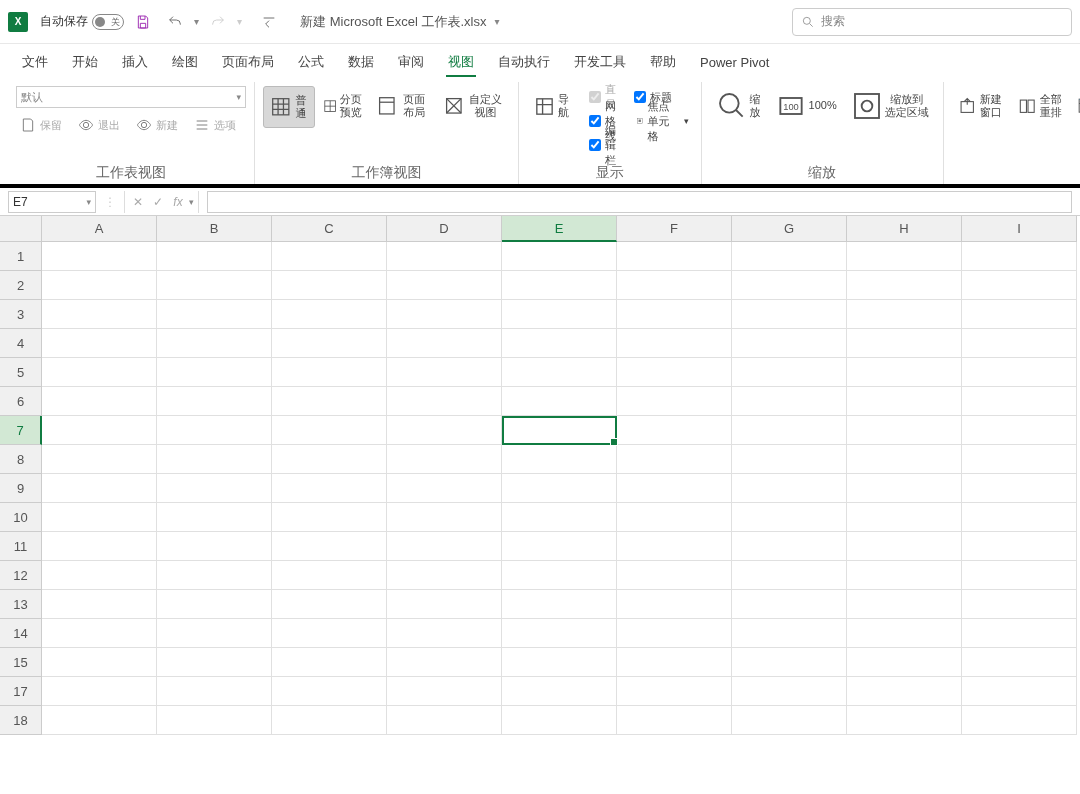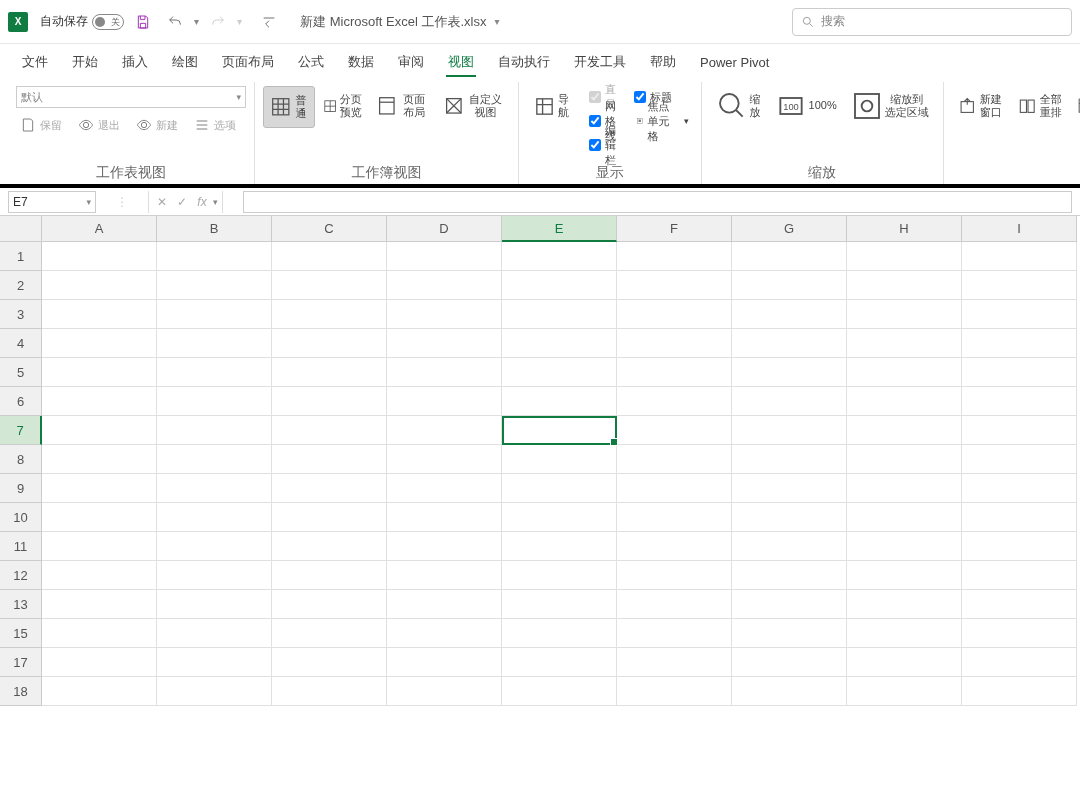--- a/index.html
+++ b/index.html
@@ -38,21 +38,21 @@
 .small-btn.disabled { color: #aaa; cursor: default; }
 .small-btn .ic { width: 16px; height: 16px; display: flex; align-items: center; justify-content: center; color: #777; }
 
 .check-item { display: flex; align-items: center; gap: 4px; font-size: 11px; color: #444; height: 22px; padding: 0 2px; }
 .check-item input { width: 12px; height: 12px; }
 .check-item.disabled { color: #aaa; }
 
 .combo { width: 230px; height: 22px; border: 1px solid #ccc; display: flex; align-items: center; padding: 0 4px; color: #888; background: #fff; font-size: 11px; justify-content: space-between; }
 
 
-.formula-bar { height: 28px; display: flex; align-items: center; border-bottom: 1px solid #d0d0d0; background: #fff; padding: 2px 8px; gap: 20px; }
+.formula-bar { height: 28px; display: flex; align-items: center; border-bottom: 1px solid #d0d0d0; background: #fff; padding: 2px 8px; gap: 8px; }
 .name-box { width: 88px; height: 22px; border: 1px solid #ccc; display: flex; align-items: center; justify-content: space-between; padding: 0 4px; background: #fff; }
 .fb-btns { display: flex; align-items: center; gap: 2px; border-left: 1px solid #ddd; border-right: 1px solid #ddd; padding: 0 4px; height: 22px; }
 .fb-btn { width: 18px; height: 18px; display: flex; align-items: center; justify-content: center; color: #aaa; cursor: pointer; font-size: 12px; }
 .formula-input { flex: 1; height: 22px; border: 1px solid #ccc; background: #fff; }
 
 
 .grid-area { position: absolute; top: 216px; left: 0; right: 0; bottom: 0; background: #fff; overflow: hidden; }
 .col-headers { display: flex; height: 26px; }
 .corner { width: 42px; height: 26px; background: #f0f0f0; border-right: 1px solid #ccc; border-bottom: 1px solid #ccc; }
 .colh { width: 115px; height: 26px; background: #f0f0f0; border-right: 1px solid #ccc; border-bottom: 1px solid #ccc; display: flex; align-items: center; justify-content: center; color: #555; font-size: 13px; }
@@ -518,20 +518,32 @@
         <div class="cell"></div>
         <div class="cell"></div>
         <div class="cell"></div>
         <div class="cell"></div>
         <div class="cell"></div>
         <div class="cell"></div>
         <div class="cell"></div>
         <div class="cell"></div>
       </div>
       <div class="row">
+        <div class="rowh">14</div>
+        <div class="cell"></div>
+        <div class="cell"></div>
+        <div class="cell"></div>
+        <div class="cell"></div>
+        <div class="cell"></div>
+        <div class="cell"></div>
+        <div class="cell"></div>
+        <div class="cell"></div>
+        <div class="cell"></div>
+      </div>
+      <div class="row">
         <div class="rowh">15</div>
         <div class="cell"></div>
         <div class="cell"></div>
         <div class="cell"></div>
         <div class="cell"></div>
         <div class="cell"></div>
         <div class="cell"></div>
         <div class="cell"></div>
         <div class="cell"></div>
         <div class="cell"></div>

